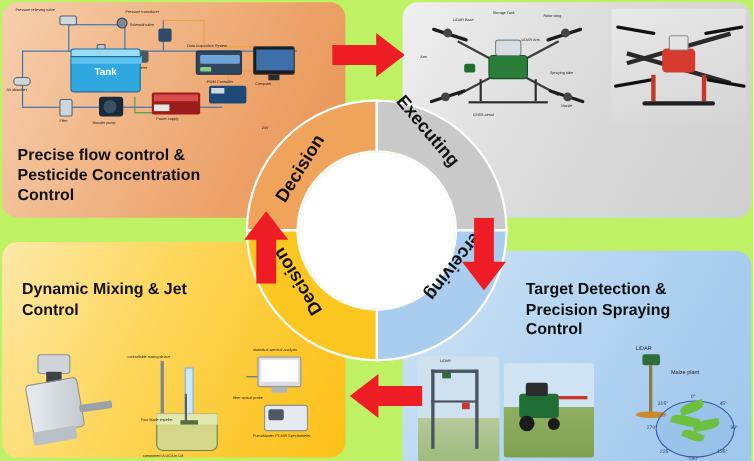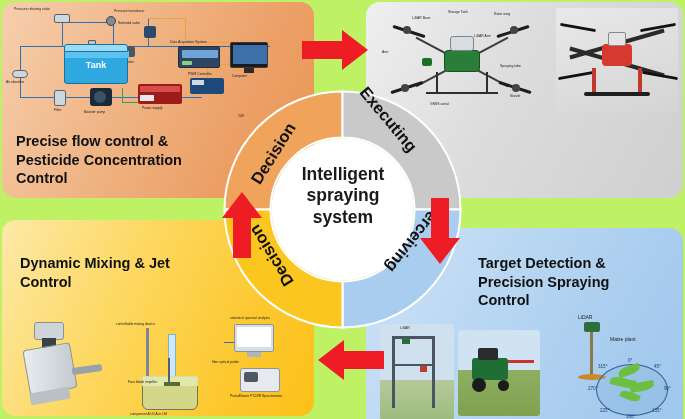--- a/index.html
+++ b/index.html
@@ -350,23 +350,20 @@
 
       <path d="M 121.5 3.5 A 118 118 0 0 1 239.5 121.5 L 193.5 121.5 A 72 72 0 0 0 121.5 49.5 Z" fill="#c9c9c9" stroke="#ffffff" stroke-width="2"></path>
 
       <path d="M 239.5 121.5 A 118 118 0 0 1 121.5 239.5 L 121.5 193.5 A 72 72 0 0 0 193.5 121.5 Z" fill="#a8cdee" stroke="#ffffff" stroke-width="2"></path>
 
       <path d="M 121.5 239.5 A 118 118 0 0 1 3.5 121.5 L 49.5 121.5 A 72 72 0 0 0 121.5 193.5 Z" fill="#fcc621" stroke="#ffffff" stroke-width="2"></path>
 
       <circle cx="121.5" cy="121.5" r="71" fill="#ffffff"></circle>
     </svg>
 
-    <div id="ring-center-text">Intelligent
-spraying
-system</div>
 
     <div class="ring-label" id="ring-label-decision-top">Decision</div>
     <div class="ring-label" id="ring-label-executing">Executing</div>
     <div class="ring-label" id="ring-label-perceiving">Perceiving</div>
     <div class="ring-label" id="ring-label-decision-bot">Decision</div>
   </div>
 
   <svg class="arrow" id="arrow-top" width="66" height="40" viewBox="0 0 66 40">
     <path d="M0 11 L40 11 L40 0 L66 20 L40 40 L40 29 L0 29 Z" fill="#ee1c25"></path>
   </svg>

